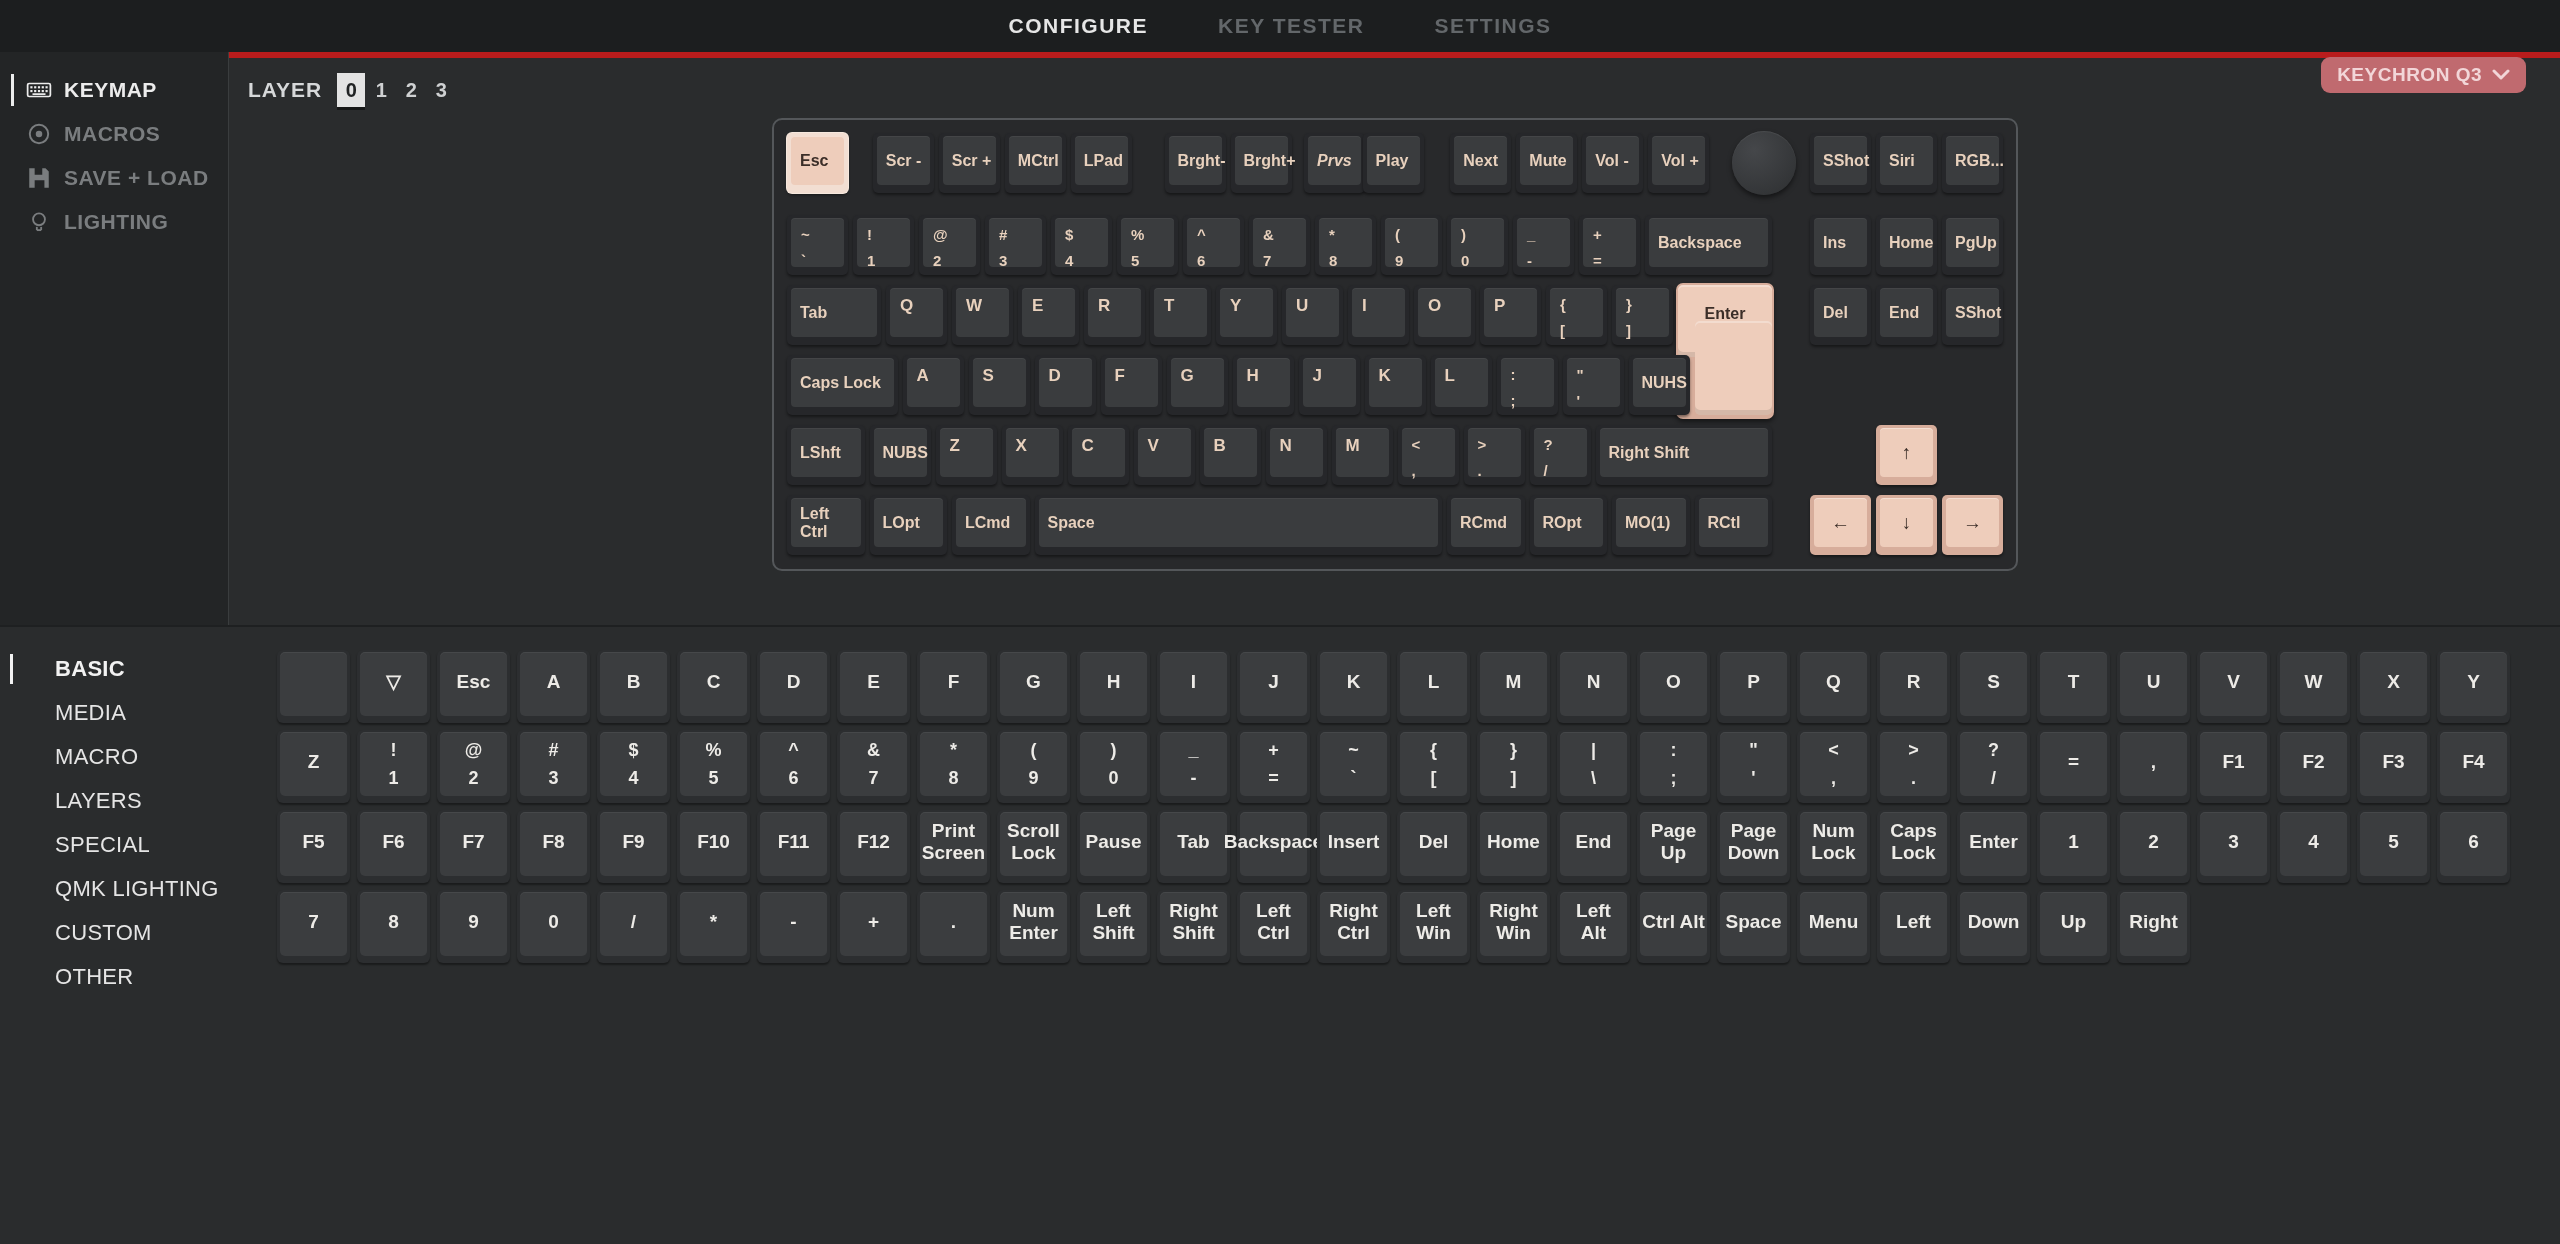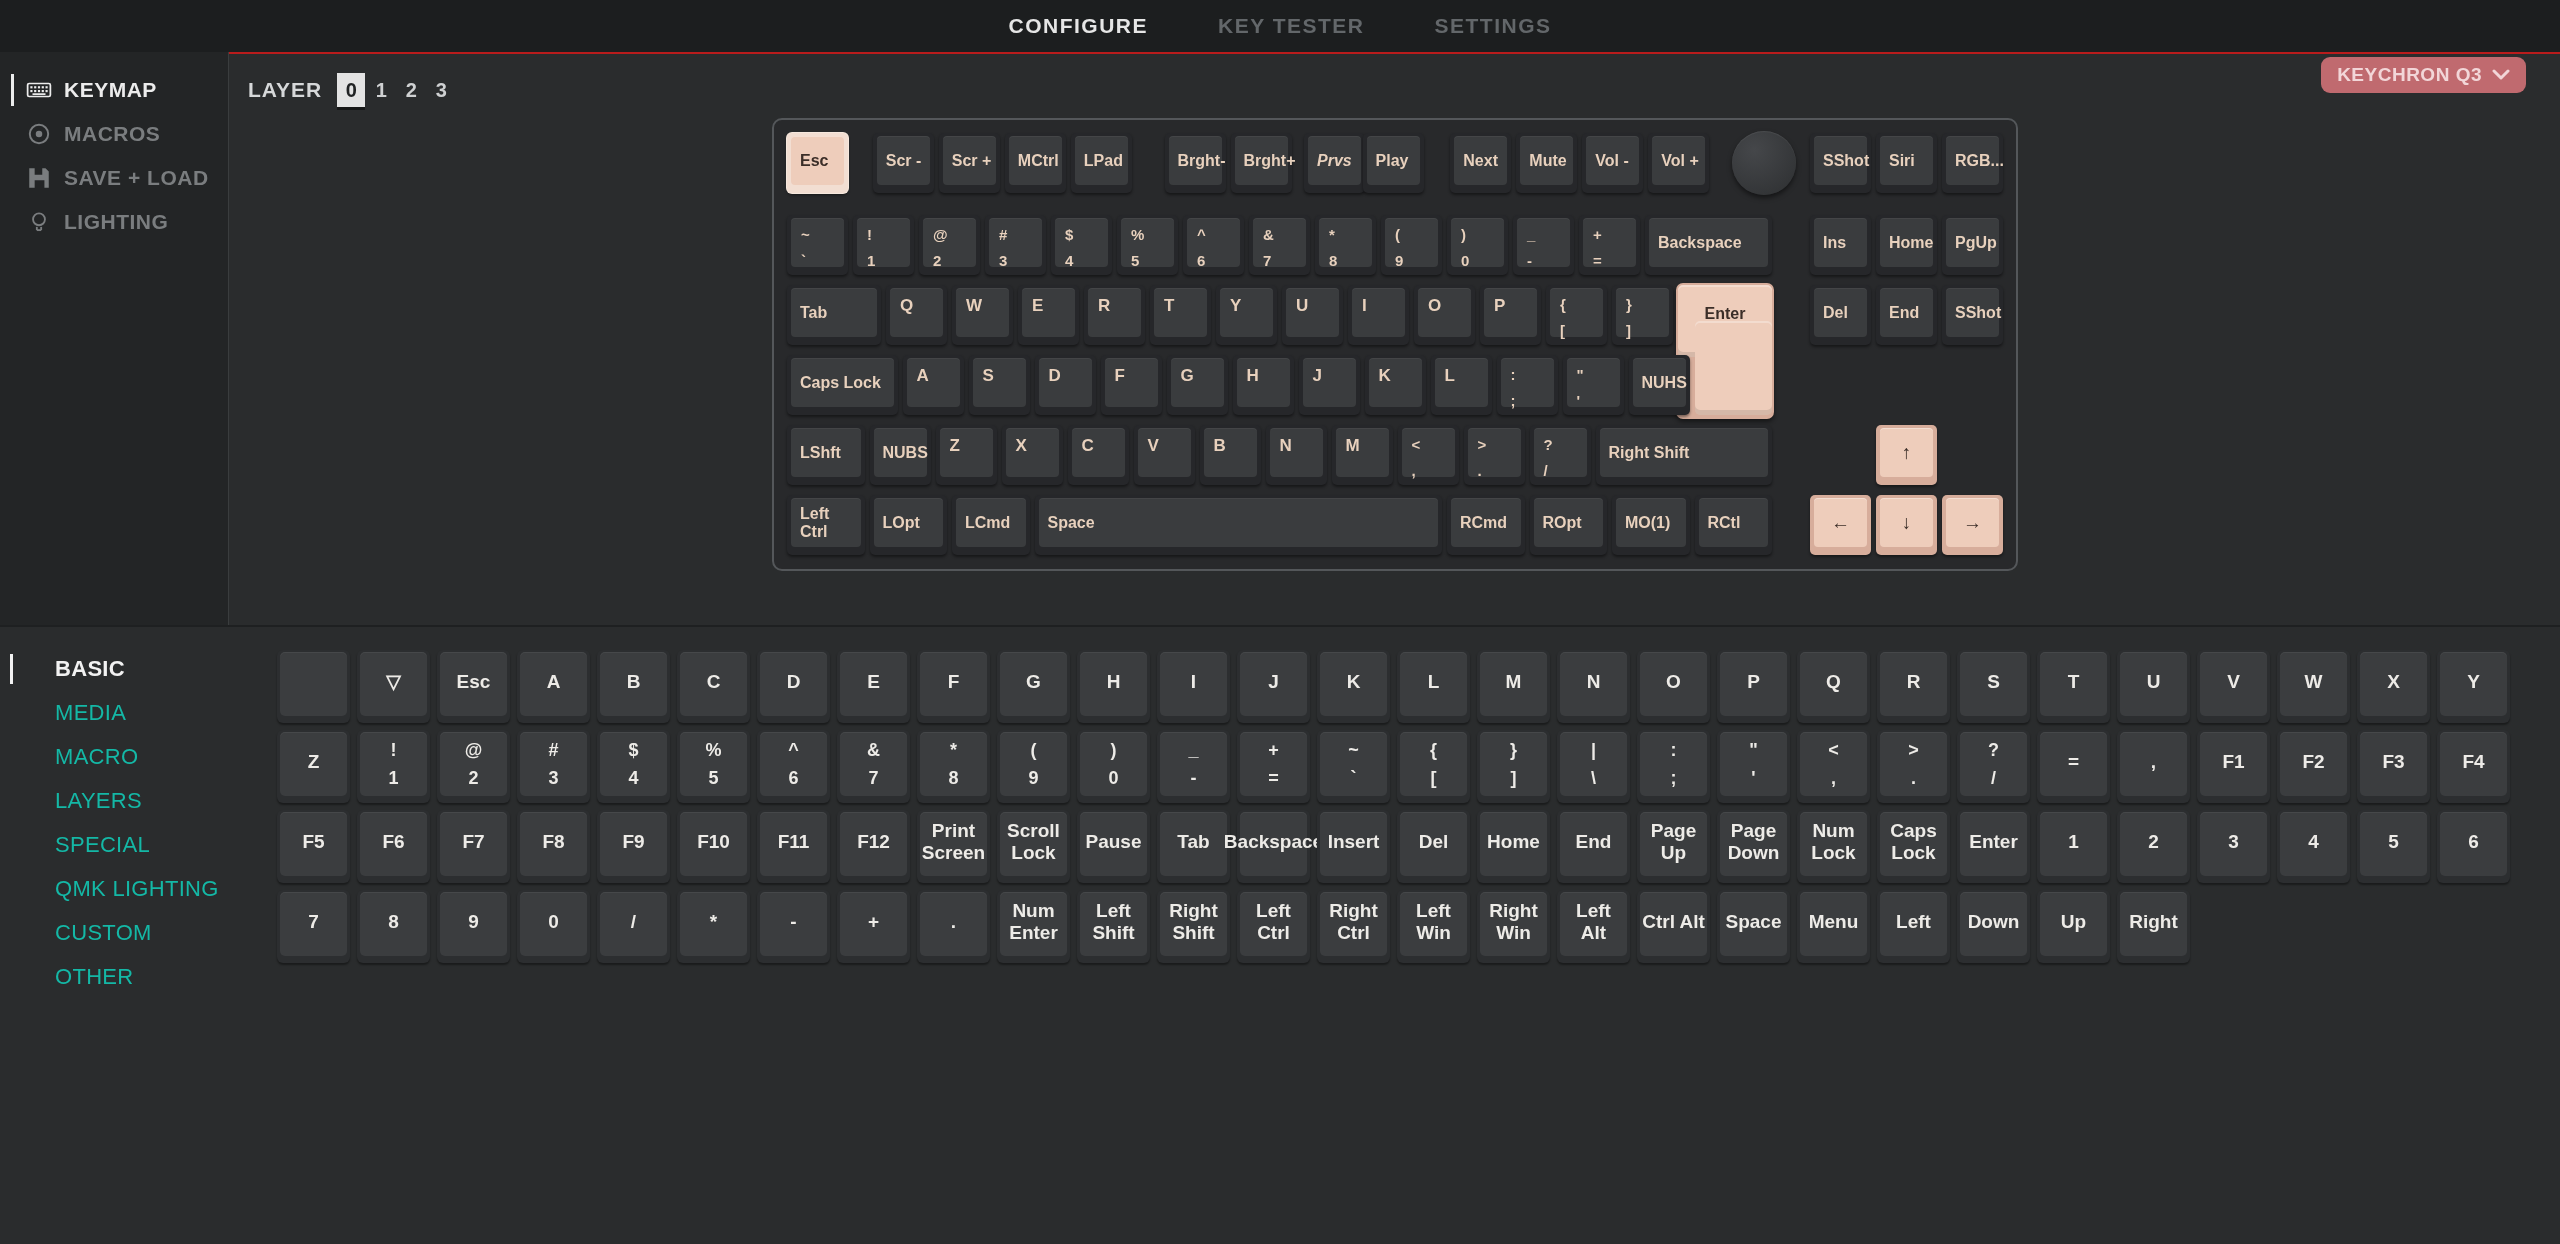--- a/index.html
+++ b/index.html
@@ -1,21 +1,21 @@
 <!DOCTYPE html>
 <html><head>
 <meta charset="utf-8">
 <style>
   html,body{margin:0;padding:0;background:#2a2c2d;}
   body{width:2560px;height:1244px;position:relative;overflow:hidden;
        font-family:"Liberation Sans",sans-serif;-webkit-font-smoothing:antialiased;}
 
   
   .topbar{position:absolute;left:0;top:0;width:2560px;height:52px;background:#1c1e1f;
-          border-bottom:2px solid #b91c1c;display:flex;align-items:center;justify-content:center;gap:70px;}
+          border-bottom:6px solid #b91c1c;display:flex;align-items:center;justify-content:center;gap:70px;}
   .tab{font-size:21px;font-weight:bold;letter-spacing:1.5px;color:#63676a;cursor:pointer;}
   .tab.active{color:#e6e6e6;}
 
   
   .device{position:absolute;top:57px;right:34px;height:36px;background:#c06a6f;border-radius:9px;
           display:flex;align-items:center;gap:10px;padding:0 16px;color:#f2d6d8;
           font-size:19px;font-weight:bold;letter-spacing:.5px;cursor:pointer;}
 
   
   .vdivider{position:absolute;left:228px;top:52px;width:1px;height:1192px;background:#3a3d3e;}
@@ -59,21 +59,21 @@
   .iso .shadow{position:absolute;left:-2px;right:-2px;top:-2px;bottom:-4px;background:#d7ad9b;border-radius:7px;
         box-shadow:0 3px 4px rgba(0,0,0,.45);}
   .iso .pa{left:0;top:0;width:94px;height:72px;}
   .iso .pb{left:17px;top:36px;width:77px;height:94px;}
   .iso .lbl{position:absolute;left:0;top:20px;width:94px;text-align:center;
         color:#3b2e28;font-size:16px;font-weight:bold;}
 
   
   .bottom{position:absolute;left:0;top:625px;width:2560px;height:619px;background:#2a2c2d;border-top:2px solid #1e2021;}
   .cats{position:absolute;left:0;top:20px;width:228px;display:flex;flex-direction:column;}
-  .cat{position:relative;height:44px;display:flex;align-items:center;padding-left:55px;color:#14b8a6;
+  .cat{position:relative;height:44px;display:flex;align-items:center;padding-left:55px;color:#e5e5e5;
        font-size:22px;cursor:pointer;letter-spacing:.3px;}
   .cat.active{color:#f2f2f2;font-weight:bold;text-align:right;}
   .cat .abar{position:absolute;left:10px;top:7px;width:3px;height:30px;background:#f2f2f2;}
 
   .g-key{position:absolute;width:73px;height:73px;background:#2c2e30;border-radius:6px;cursor:pointer;
          box-shadow:0 2px 2px rgba(0,0,0,.4);color:#edebe7;font-weight:bold;}
   .g-key .face{position:absolute;left:3px;right:3px;top:2px;bottom:7px;background:#3b3d3f;border-radius:5px;
          box-shadow:inset 0 1px 0 rgba(255,255,255,.06);}
   .gl{position:absolute;inset:0 2px 4px 2px;display:flex;align-items:center;justify-content:center;
       text-align:center;font-size:19px;line-height:1.15;}

